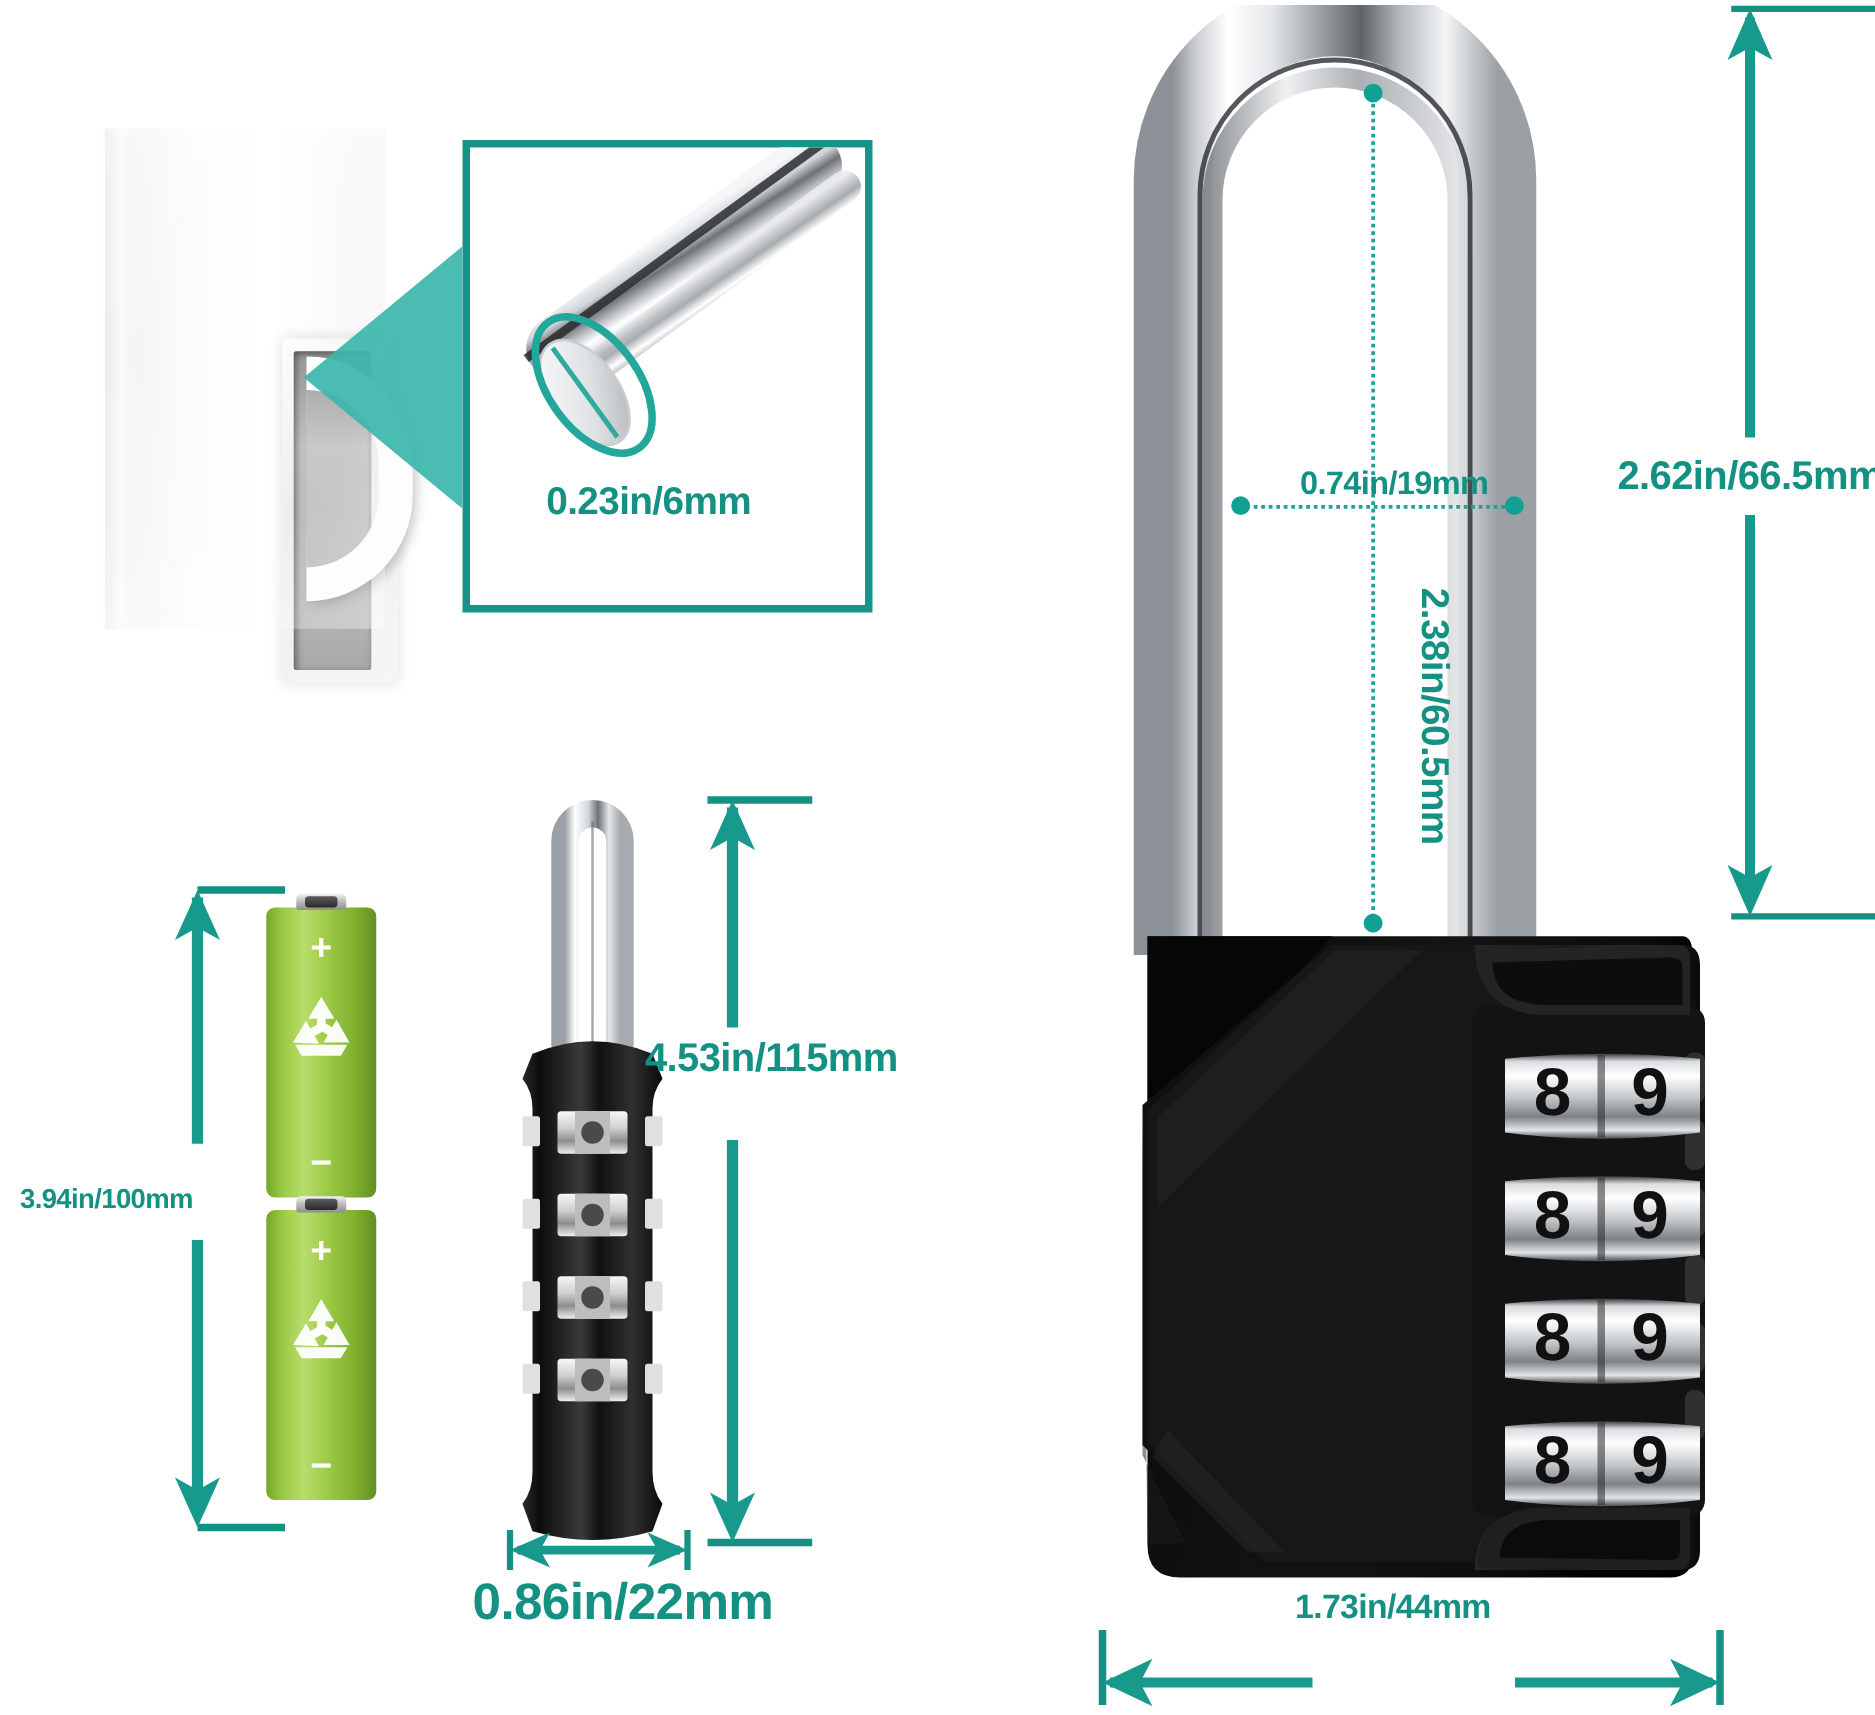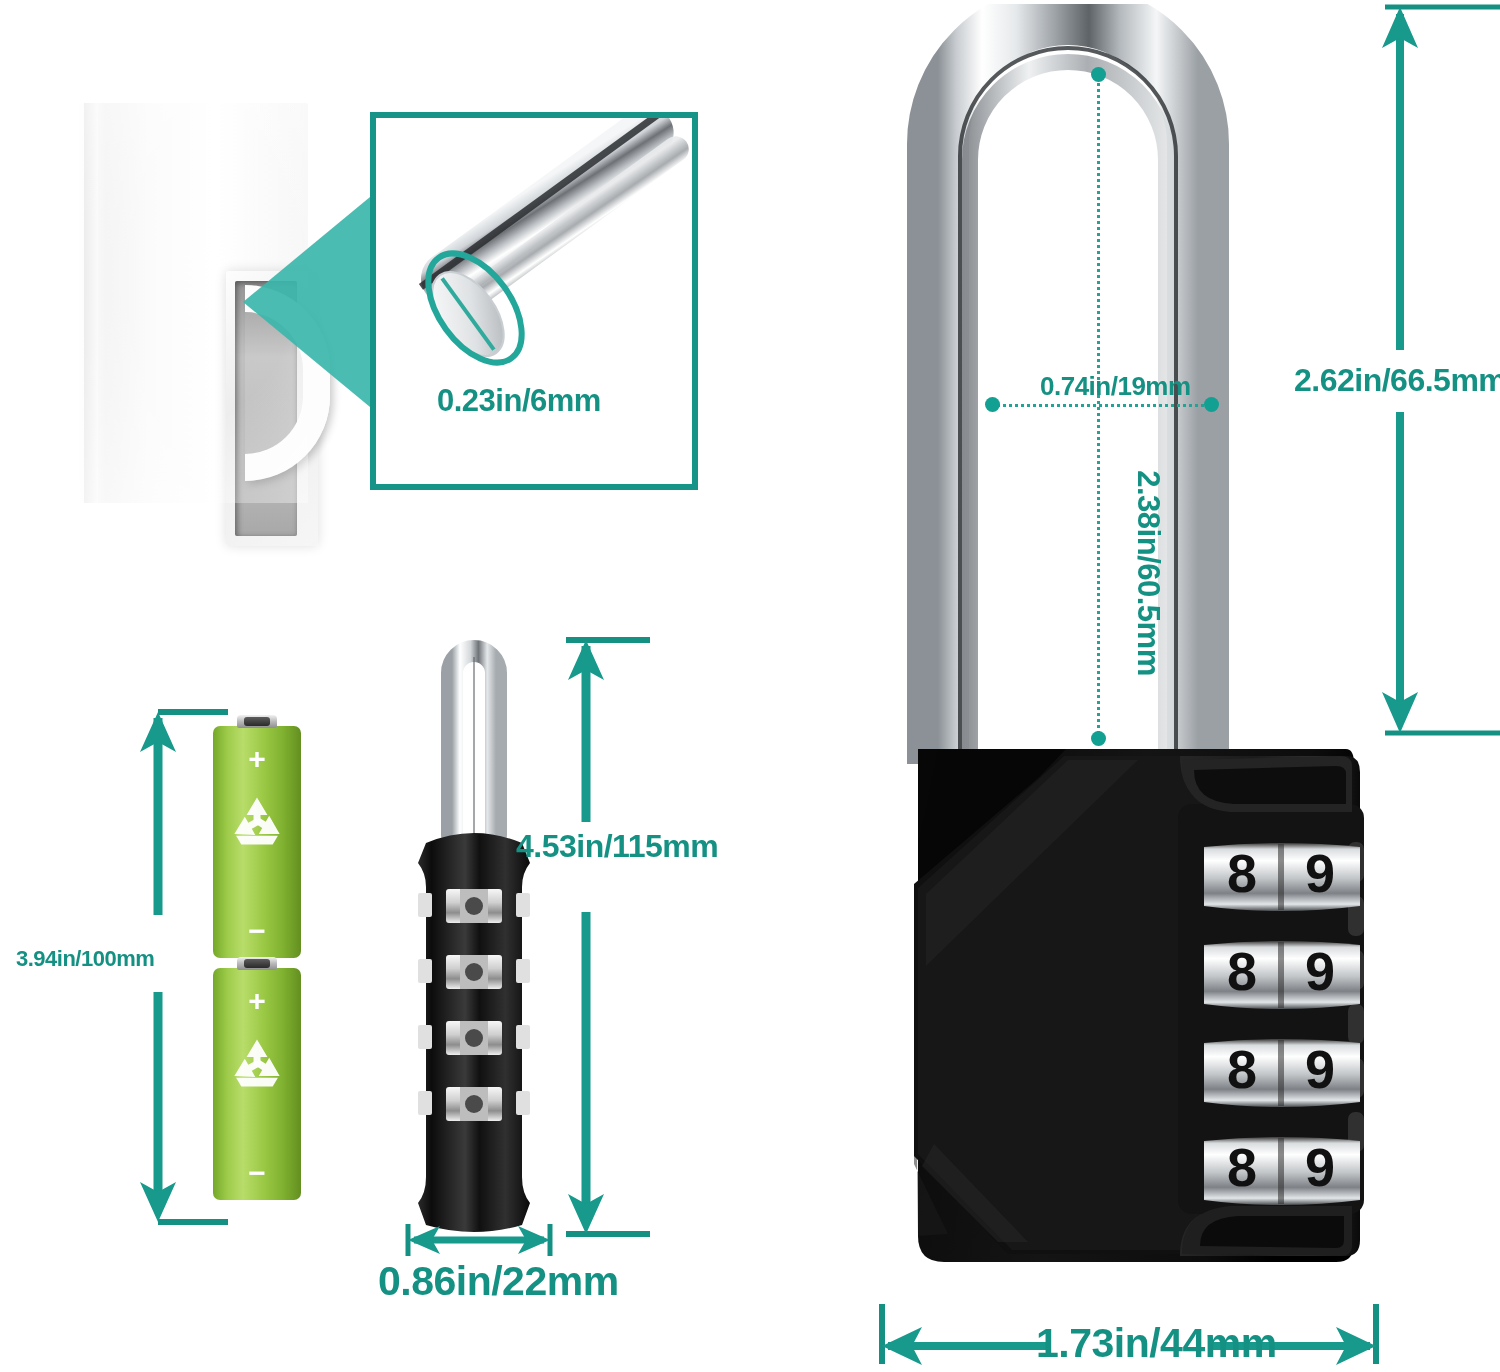--- a/index.html
+++ b/index.html
@@ -422,15 +422,15 @@
   <div class="dim-label" style="left:1294px; top:362px; font-size:32px;">2.62in/66.5mm</div>
 
   <svg style="position:absolute;left:860px;top:1296px;width:560px;height:74px">
     <line x1="22" y1="8" x2="22" y2="68" stroke="#159184" stroke-width="6"></line>
     <line x1="516" y1="8" x2="516" y2="68" stroke="#159184" stroke-width="6"></line>
     <line x1="28" y1="50" x2="190" y2="50" stroke="#17998c" stroke-width="8"></line>
     <line x1="352" y1="50" x2="510" y2="50" stroke="#17998c" stroke-width="8"></line>
     <path d="M22 50 L62 31 L52 50 L62 69 Z" fill="#17998c"></path>
     <path d="M516 50 L476 31 L486 50 L476 69 Z" fill="#17998c"></path>
   </svg>
-  <div class="dim-label" style="left:1036px; top:1320px; font-size:41px;">1.73in/44mm</div>
+  <div class="dim-label" style="left:1036px; top:1270px; font-size:27px;">1.73in/44mm</div>
 
 </div>
 
 </body></html>

